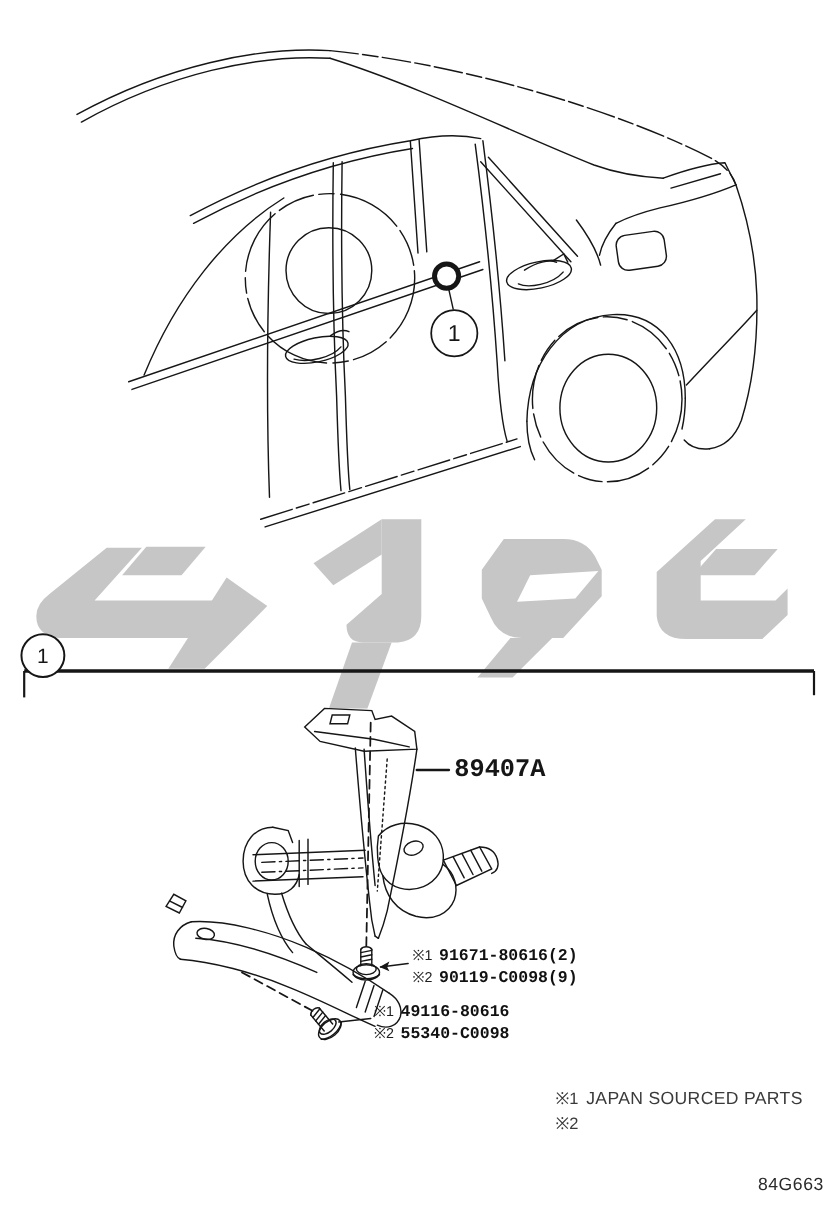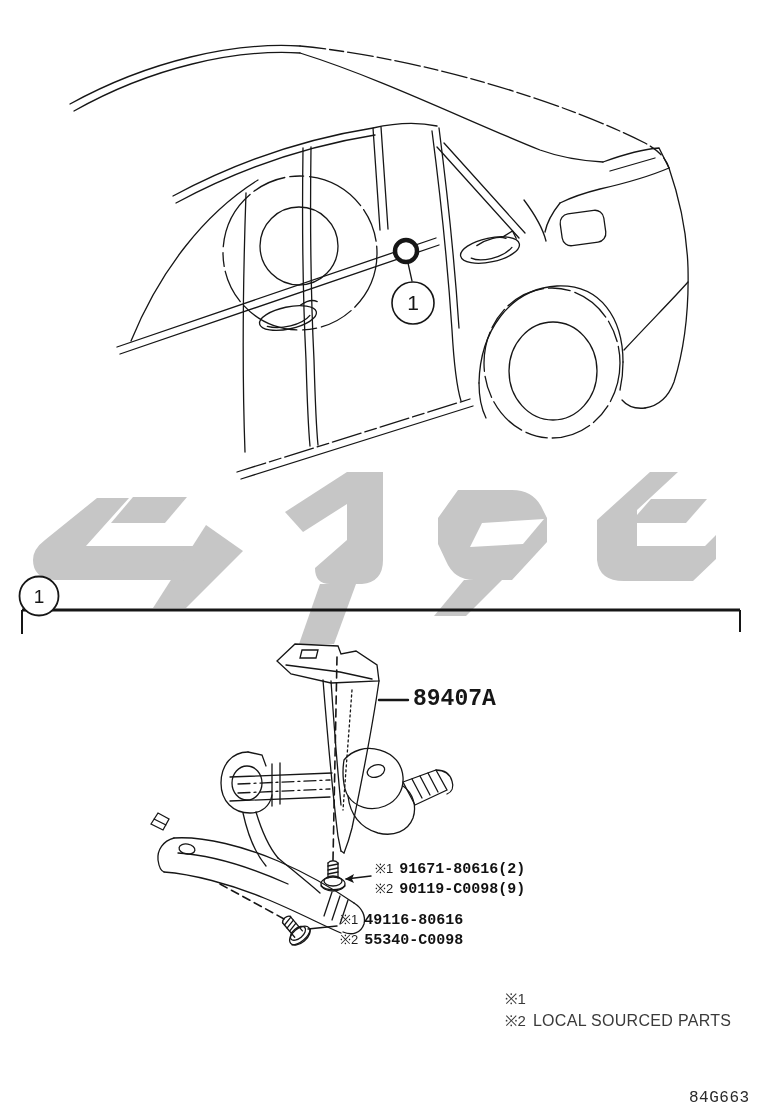--- a/index.html
+++ b/index.html
@@ -19,22 +19,22 @@
   .pn-block .pn-row{height:20px;display:flex;align-items:baseline;gap:6px;}
   .pn-block .mark{font-family:"Liberation Sans",sans-serif;font-size:13px;color:#1d1d1d;}
   .pn-block .num{
     font-family:"Liberation Mono","DejaVu Sans Mono",monospace;
     font-weight:bold;font-size:15px;color:#111;
   }
   .notes-block .note-row{height:22px;display:flex;align-items:baseline;gap:7px;}
   .notes-block .mark{font-size:15px;color:#3a3a3a;}
   .notes-block .note-text{font-size:16px;color:#3a3a3a;letter-spacing:0.3px;}
   .page-code{
-    font-family:Liberation Mono, monospace;
-    font-size:16px;color:#2a2a2a;letter-spacing:0.5px;margin-top:20px;
+    font-family:Liberation Sans, sans-serif;
+    font-size:16px;color:#2a2a2a;letter-spacing:0.5px;
   }
 </style>
 </head>
 <body>
 
 <div class="page">
 
   <svg class="art" width="760" height="1112" viewBox="0 0 760 1112">
 
     <g fill="#c6c6c6" stroke="none">
@@ -227,24 +227,24 @@
     </div>
     <div class="pn-row">
       <span class="mark">※2</span>
       <span class="num">55340-C0098</span>
     </div>
   </div>
 
   <div class="label notes-block" style="left:505px;top:988px;">
     <div class="note-row">
       <span class="mark">※1</span>
+      <span class="note-text">JAPAN SOURCED PARTS</span>
     </div>
     <div class="note-row">
       <span class="mark">※2</span>
-      <span class="note-text">LOCAL SOURCED PARTS</span>
     </div>
   </div>
 
   <div class="label page-code" style="left:689px;top:1069px;">
     <span>84G663</span>
   </div>
 
 </div>
 
 </body></html>

